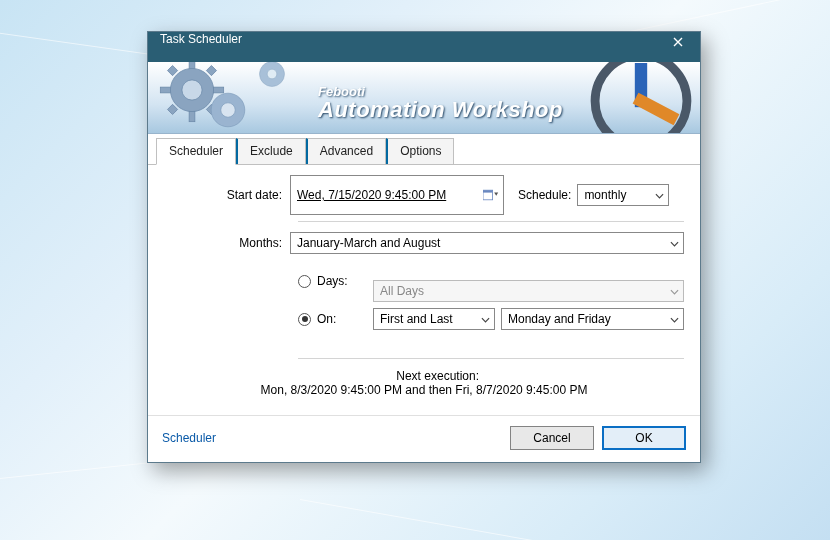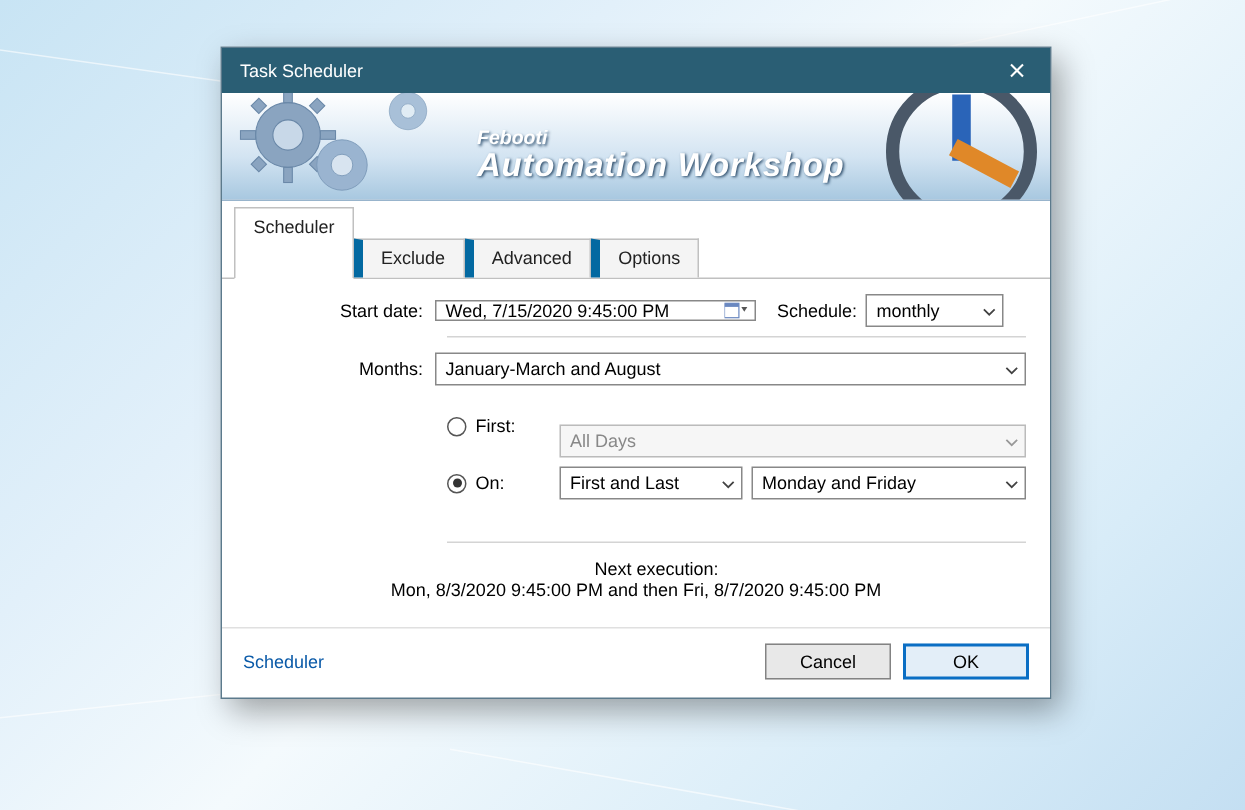--- a/index.html
+++ b/index.html
@@ -21,21 +21,21 @@
   left: 147px; top: 31px;
   width: 554px;
   background: #fff;
   border: 1px solid #5c7a8c;
   box-shadow: 6px 8px 20px rgba(0,0,0,0.35);
 }
 .titlebar {
   height: 30px;
   background: #2a5e74;
   color: #fff;
-  display: flex; align-items: center; justify-content: space-between;
+  display: flex; justify-content: space-between;
   padding: 0 8px 0 12px;
 }
 .titlebar .title { font-size: 12px; }
 .titlebar .close {
   width: 28px; height: 20px;
   display: flex; align-items: center; justify-content: center;
   cursor: pointer;
 }
 .titlebar .close svg { width: 10px; height: 10px; }
 
@@ -70,34 +70,35 @@
   position: relative;
   font-size: 12px;
   color: #222;
 }
 .tab.active {
   background: #fff;
   border-bottom: 1px solid #fff;
   margin-bottom: -1px;
   z-index: 2;
 }
-.tab:not(.active) { border-left: 6px solid #0369a1; margin-top: 21px; }
+.tab:not(.active) { border-left: 2px solid #0369a1; }
 
 .content { padding: 10px 16px 8px 16px; }
 .desc { font-size: 12px; color: #222; margin-bottom: 12px; }
 
 .row { display: flex; align-items: center; margin-bottom: 6px; }
 .row .label { width: 126px; text-align: right; padding-right: 8px; font-size: 12px; }
 .row.hr { margin: 4px 0 10px 134px; border-top: 1px solid #d4d4d4; }
 
 .startdate-input {
   display: flex; align-items: center;
-  border: 1px solid #888; height: 14px;
+  border: 1px solid #888; height: 40px;
   padding: 0 2px 0 6px; width: 214px;
   background: #fff;
+  text-decoration: underline;
 }
 .startdate-input span { font-size: 12px; }
 .cal-btn {
   width: 20px; height: 18px; margin-left: auto;
   display: flex; align-items: center; justify-content: center;
   cursor: pointer;
 }
 .cal-btn svg { width: 16px; height: 14px; }
 
 .schedule-label { margin-left: 14px; margin-right: 6px; }
@@ -254,21 +255,21 @@
       <div class="select select-months">
         <span>January-March and August</span>
         <span class="chev"><svg viewBox="0 0 10 6">
               <path d="M1 1 L5 5 L9 1" stroke="#444" fill="none" stroke-width="1.3"></path>
             </svg></span>
       </div>
     </div>
 
     <div class="radio-row">
       <div class="radio"></div>
-      <div class="radio-label">First:</div>
+      <div class="radio-label">Days:</div>
       <div class="select select-days disabled">
         <span>All Days</span>
         <span class="chev"><svg viewBox="0 0 10 6">
               <path d="M1 1 L5 5 L9 1" stroke="#999" fill="none" stroke-width="1.3"></path>
             </svg></span>
       </div>
     </div>
 
     <div class="radio-row">
       <div class="radio checked"></div>

